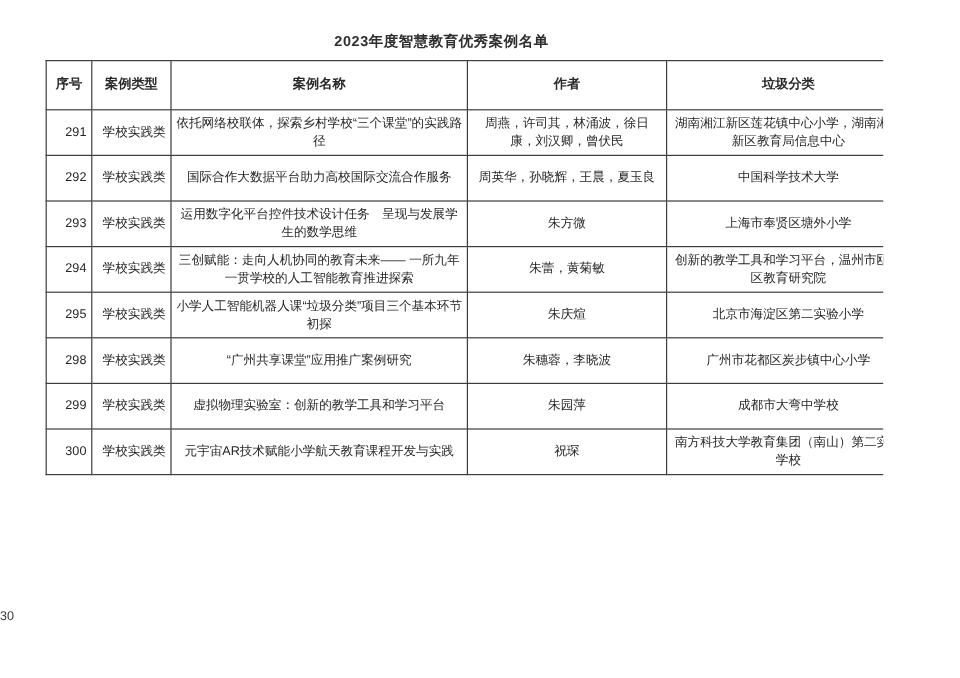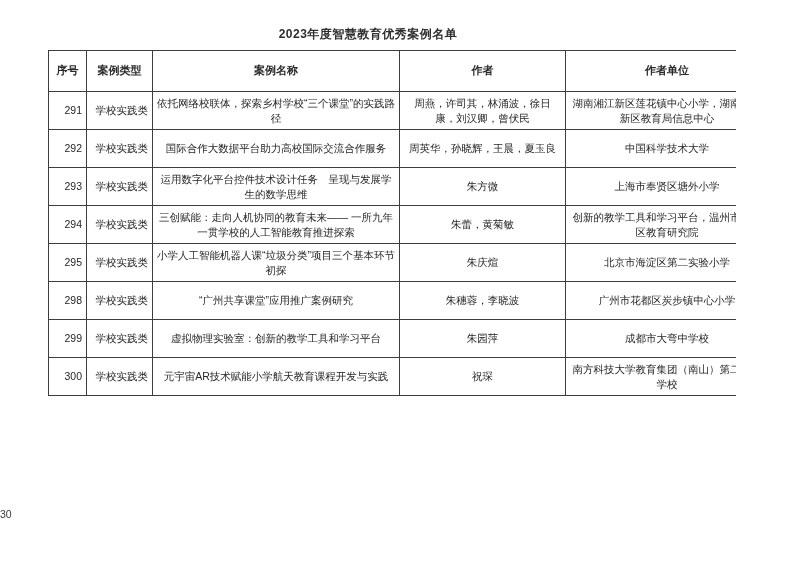--- a/index.html
+++ b/index.html
@@ -28,21 +28,20 @@
     letter-spacing: 0.5px;
   }
   table.case-table {
     position: absolute;
     top: 50px;
     left: 38px;
     width: 720px;
     border-collapse: collapse;
     table-layout: fixed;
     border: 1.5px solid #3d3d3d;
-    margin-left: 10px;
   }
   .case-table col.c-no     { width: 38px; }
   .case-table col.c-type   { width: 66px; }
   .case-table col.c-name   { width: 247px; }
   .case-table col.c-author { width: 166px; }
   .case-table col.c-unit   { width: 203px; }
   .case-table th, .case-table td {
     border: 1px solid #3d3d3d;
     font-size: 10.5px;
     line-height: 1.4;
@@ -86,21 +85,21 @@
         <col class="c-name">
         <col class="c-author">
         <col class="c-unit">
     </colgroup>
     <thead>
       <tr>
         <th>序号</th>
         <th>案例类型</th>
         <th>案例名称</th>
         <th>作者</th>
-        <th>作者单位</th>
+        <th>垃圾分类</th>
       </tr>
     </thead>
     <tbody>
       <tr>
         <td class="cell-center">291</td>
         <td class="cell-center">学校实践类</td>
         <td class="cell-left">依托网络校联体，探索乡村学校“三个课堂”的实践路径</td>
         <td class="cell-left">周燕，许司其，林涌波，徐日康，刘汉卿，曾伏民</td>
         <td class="cell-left">湖南湘江新区莲花镇中心小学，湖南湘江新区教育局信息中心</td>
       </tr>

